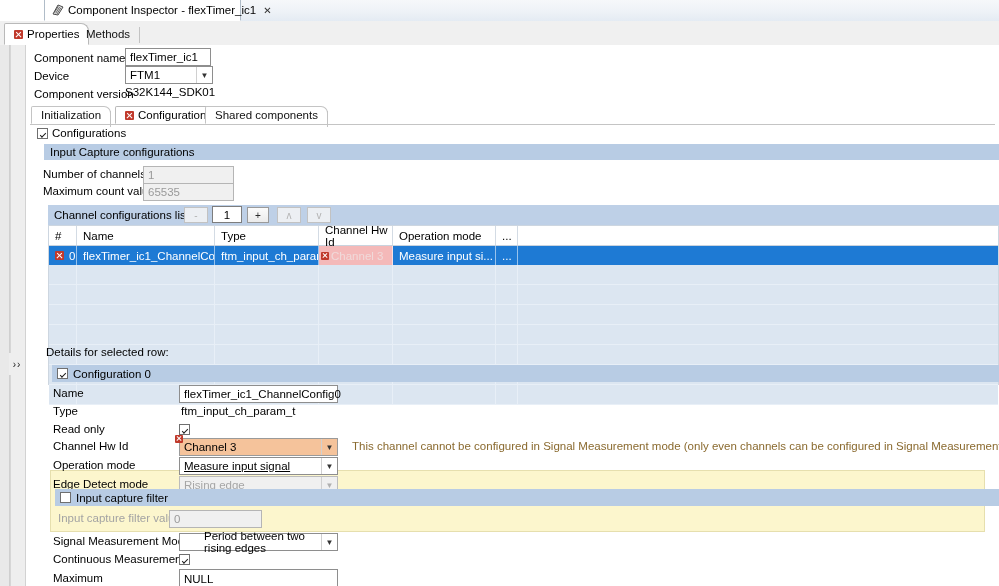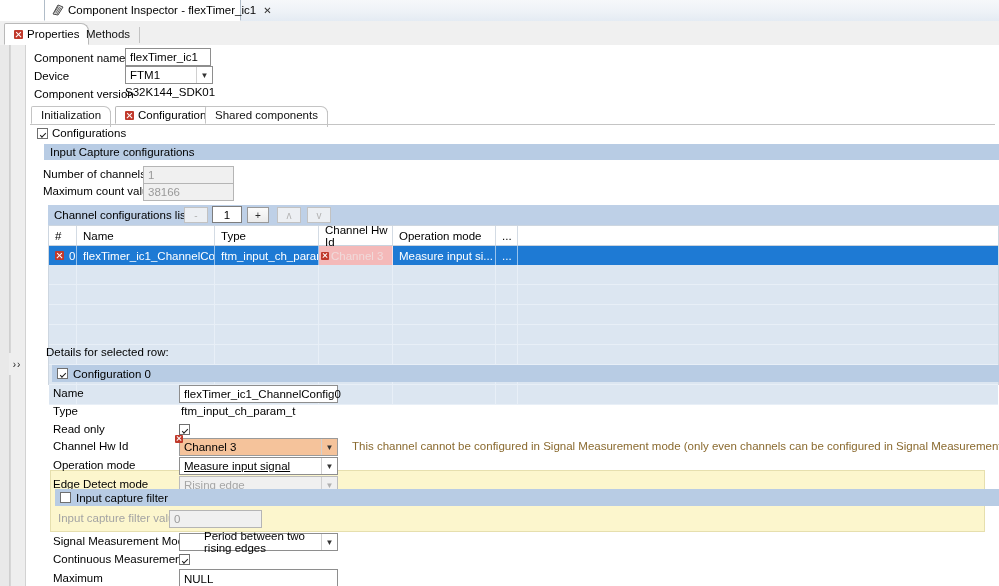--- a/index.html
+++ b/index.html
@@ -257,21 +257,21 @@
         <span>Input Capture configurations</span>
       </div>
 
       <div class="statictext" style="left:17px;top:123px;">Number of channels</div>
       <div class="tinput ro" style="position:absolute;left:117px;top:121px;width:91px;display:flex;align-items:center;">
         <span>1</span>
       </div>
 
       <div class="statictext" style="left:17px;top:140px;">Maximum count value</div>
       <div class="tinput ro" style="position:absolute;left:117px;top:138px;width:91px;display:flex;align-items:center;">
-        <span>38166</span>
+        <span>65535</span>
       </div>
 
       <div class="bluebar light" style="left:22px;top:160px;width:951px;height:20px;">
         <span>Channel configurations list</span>
       </div>
       <div class="btnsm dis" style="position:absolute;left:158px;top:162px;width:24px;">
         <span>-</span>
       </div>
       <div class="cntbox" style="position:absolute;left:186px;top:161px;">
         <span>1</span>

